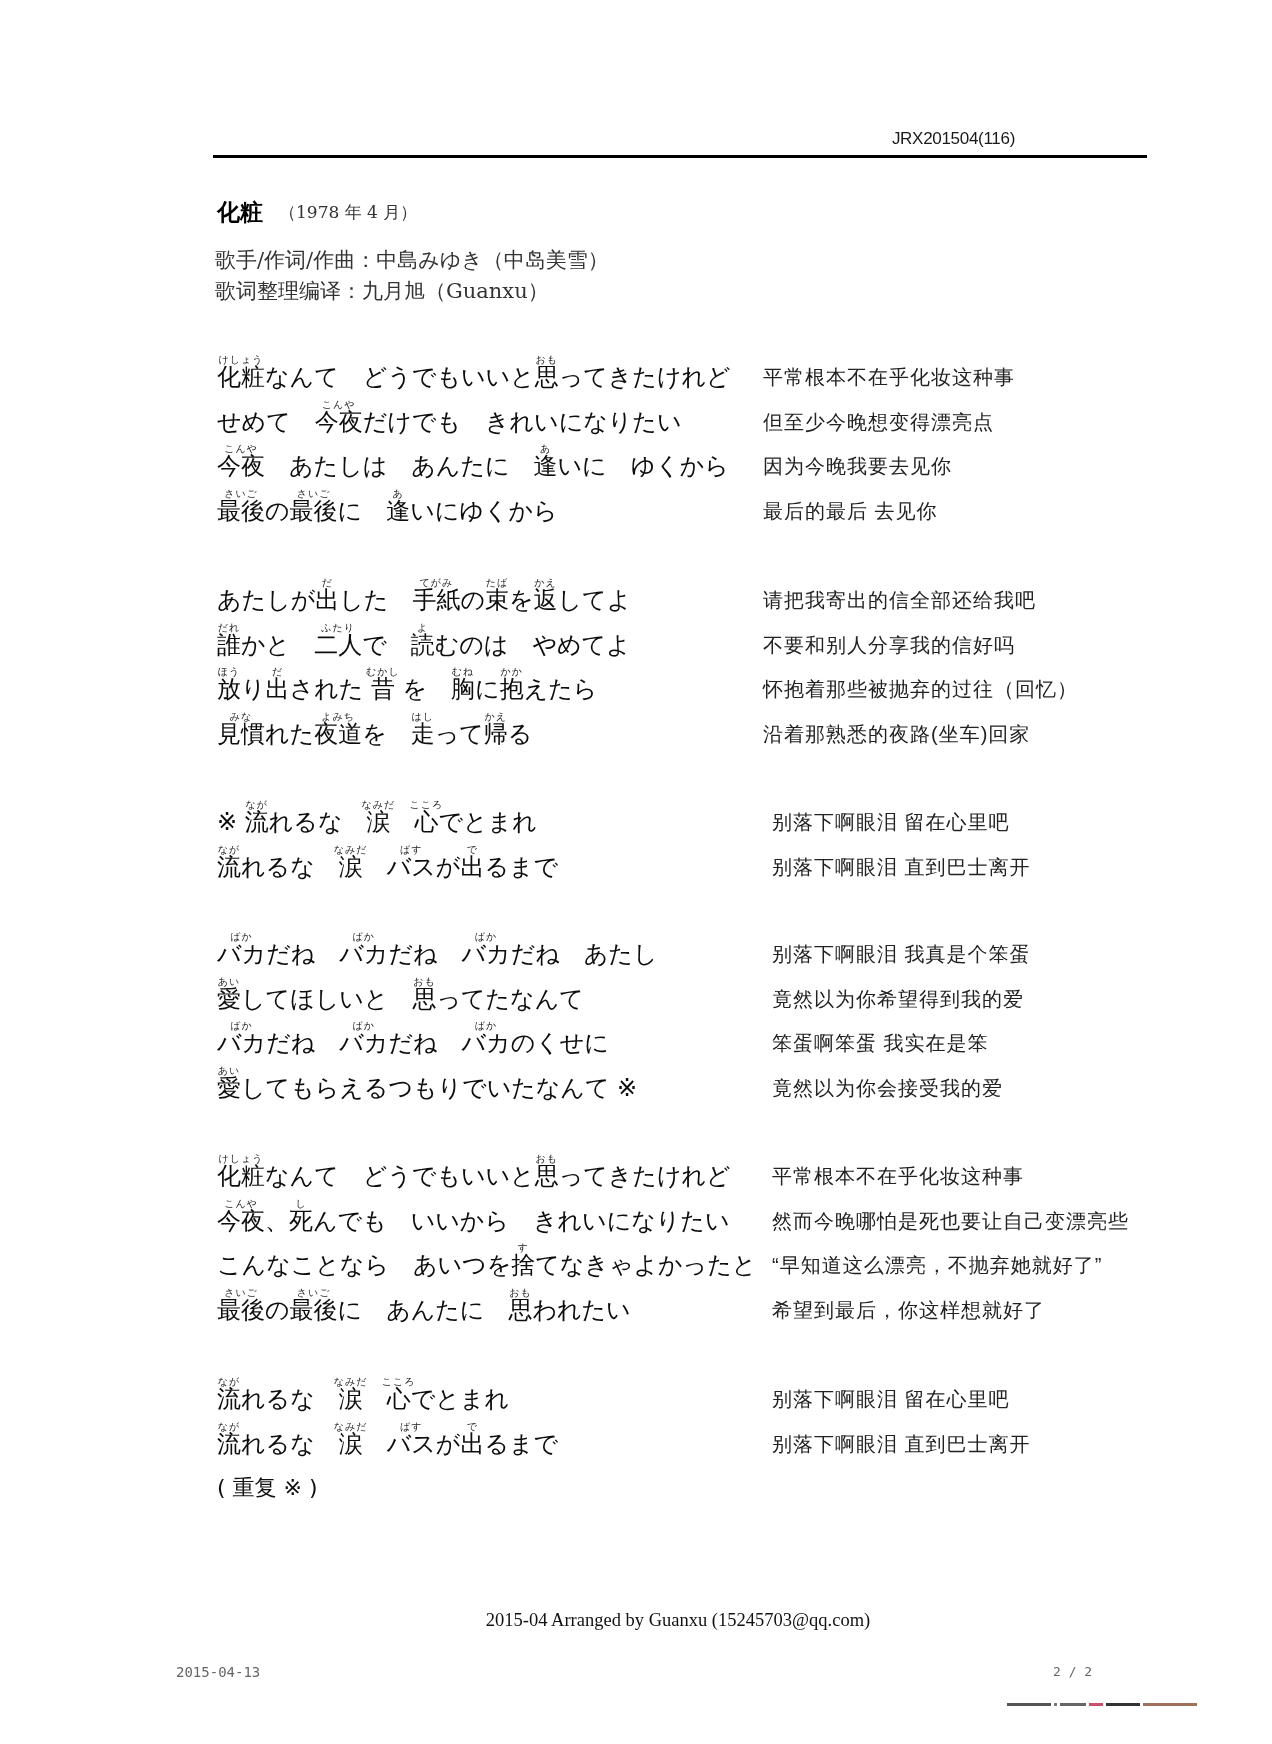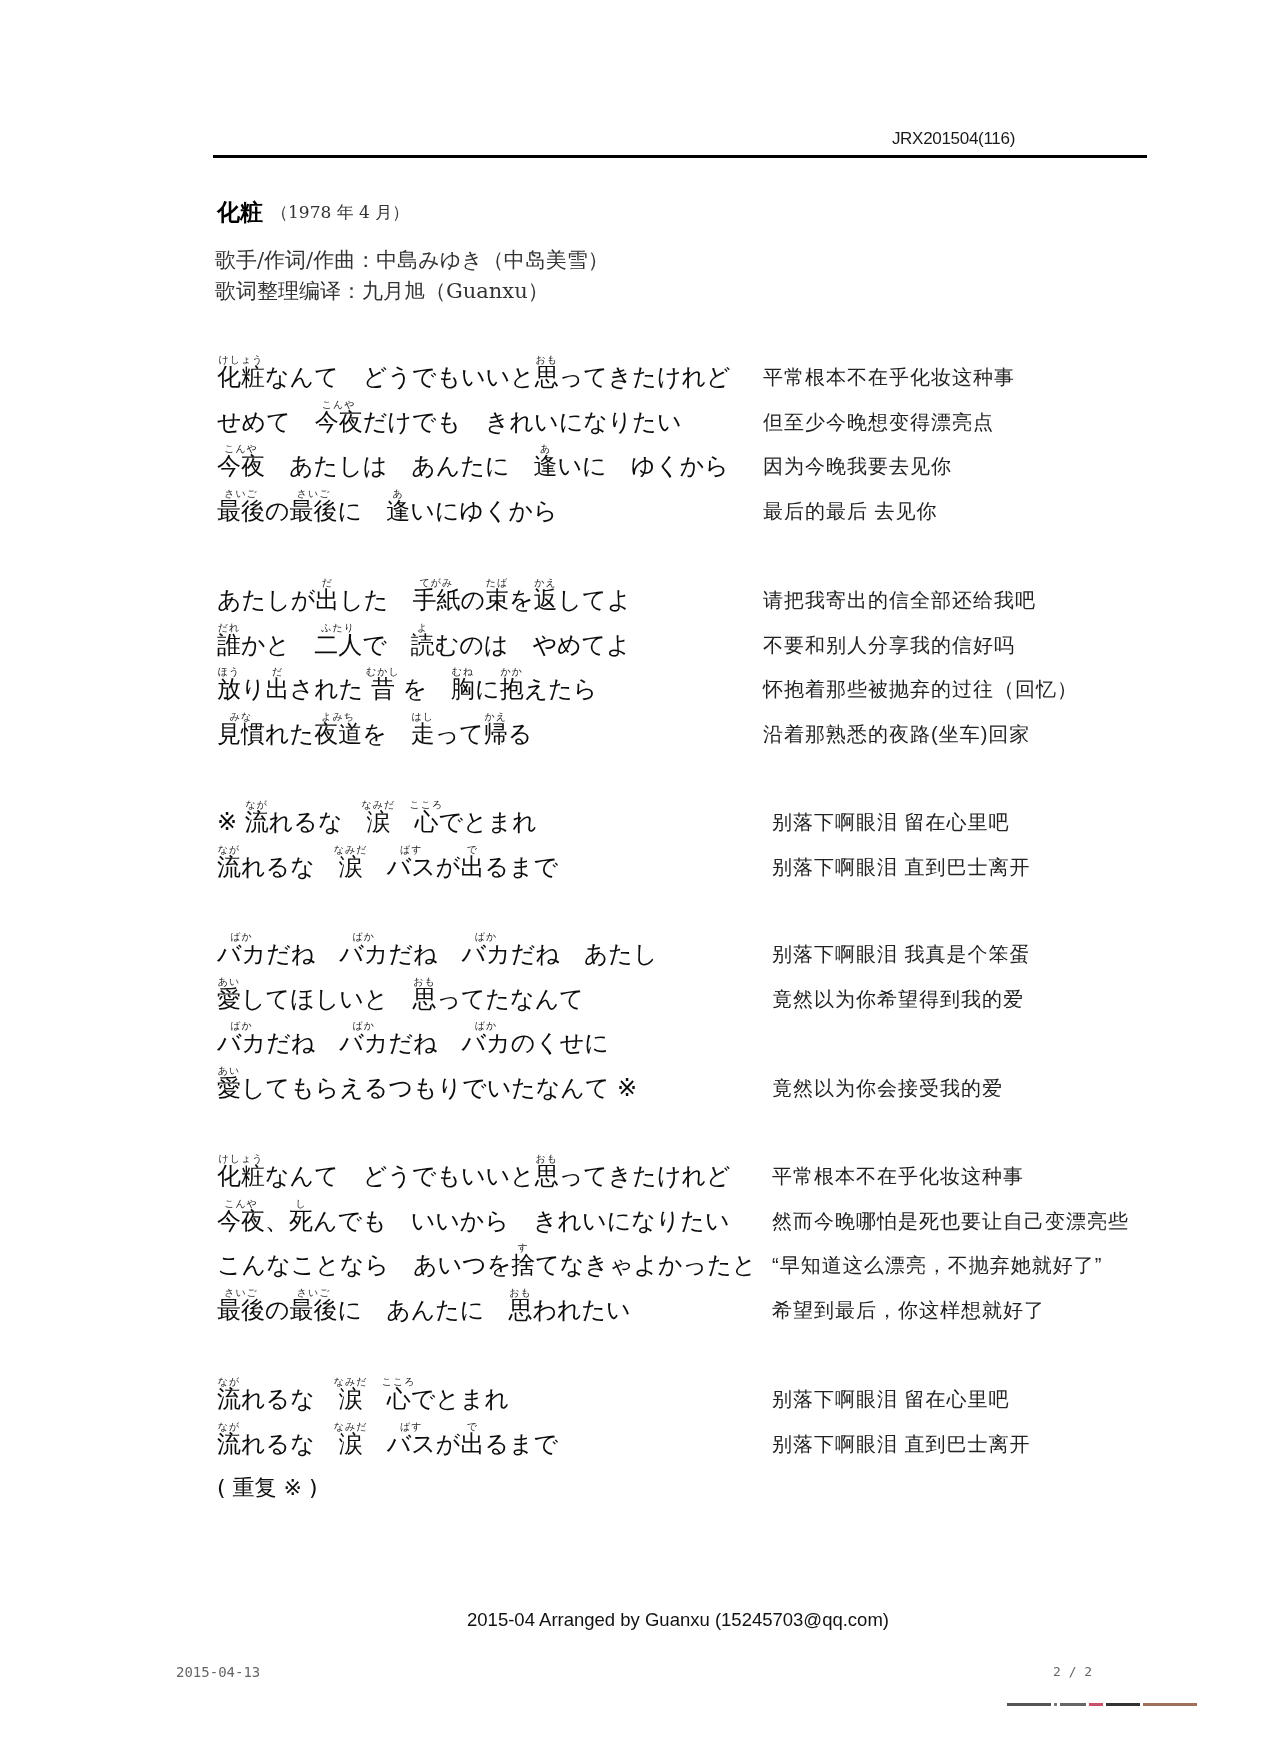--- a/index.html
+++ b/index.html
@@ -16,21 +16,21 @@
       letter-spacing: -0.3px; color: #1a1a1a; white-space: nowrap;
     }
     .rule { position: absolute; left: 213px; top: 155px; width: 934px; height: 3px; background: #000; }
 
     
     .title-row {
       position: absolute; left: 217px; top: 199px; height: 26px; line-height: 26px;
       display: flex; align-items: center; white-space: nowrap;
     }
     .song { font-size: 23px; font-weight: bold; color: #000; }
-    .song-date { font-family: "DejaVu Serif", serif; font-size: 17px; color: #333; margin-left: 8px; }
+    .song-date { font-family: "DejaVu Serif", serif; font-size: 17px; color: #333; margin-left: 16px; }
     .credit {
       position: absolute; left: 215px; font-family: "DejaVu Serif", serif;
       font-size: 21px; line-height: 24px; color: #333; white-space: nowrap;
     }
     .credit.c1 { top: 248px; }
     .credit.c2 { top: 279px; }
 
     
     .block { position: absolute; left: 0; width: 1272px; }
     .b1 { top: 355px; }
@@ -56,21 +56,21 @@
       color: #222; letter-spacing: 1px;
     }
     .repeat-note {
       position: absolute; left: 217px; top: 1466px; font-size: 22px; line-height: 44px;
       white-space: pre; color: #111;
     }
 
     
     .arranged {
       position: absolute; left: 678px; top: 1608px; transform: translateX(-50%);
-      font-family: Liberation Sans, sans-serif; font-size: 18.5px; line-height: 24px;
+      font-family: Liberation Serif, serif; font-size: 18.5px; line-height: 24px;
       color: #111; white-space: nowrap;
     }
     .print-date, .page-num {
       position: absolute; top: 1663px; font-family: "DejaVu Sans Mono", monospace;
       font-size: 13px; line-height: 18px; color: #666; white-space: nowrap;
     }
     .print-date { left: 176px; font-size: 14px; }
     .page-num { left: 1053px; }
     .watermark {
       position: absolute; left: 1007px; top: 1702px; height: 5px; width: 212px;
@@ -144,20 +144,21 @@
         <div class="row">
           <div class="ja"><span class="rb"><span class="rt">ばか</span><span>バカ</span></span><span>だね　</span><span class="rb"><span class="rt">ばか</span><span>バカ</span></span><span>だね　</span><span class="rb"><span class="rt">ばか</span><span>バカ</span></span><span>だね　あたし</span></div>
           <div class="zh">别落下啊眼泪 我真是个笨蛋</div>
         </div>
         <div class="row">
           <div class="ja"><span class="rb"><span class="rt">あい</span><span>愛</span></span><span>してほしいと　</span><span class="rb"><span class="rt">おも</span><span>思</span></span><span>ってたなんて</span></div>
           <div class="zh">竟然以为你希望得到我的爱</div>
         </div>
         <div class="row">
           <div class="ja"><span class="rb"><span class="rt">ばか</span><span>バカ</span></span><span>だね　</span><span class="rb"><span class="rt">ばか</span><span>バカ</span></span><span>だね　</span><span class="rb"><span class="rt">ばか</span><span>バカ</span></span><span>のくせに</span></div>
+          <div class="zh">笨蛋啊笨蛋 我实在是笨</div>
         </div>
         <div class="row">
           <div class="ja"><span class="rb"><span class="rt">あい</span><span>愛</span></span><span>してもらえるつもりでいたなんて ※</span></div>
           <div class="zh">竟然以为你会接受我的爱</div>
         </div>
       </div>
       <div class="block b5">
         <div class="row">
           <div class="ja"><span class="rb"><span class="rt">けしょう</span><span>化粧</span></span><span>なんて　どうでもいいと</span><span class="rb"><span class="rt">おも</span><span>思</span></span><span>ってきたけれど</span></div>
           <div class="zh">平常根本不在乎化妆这种事</div>

